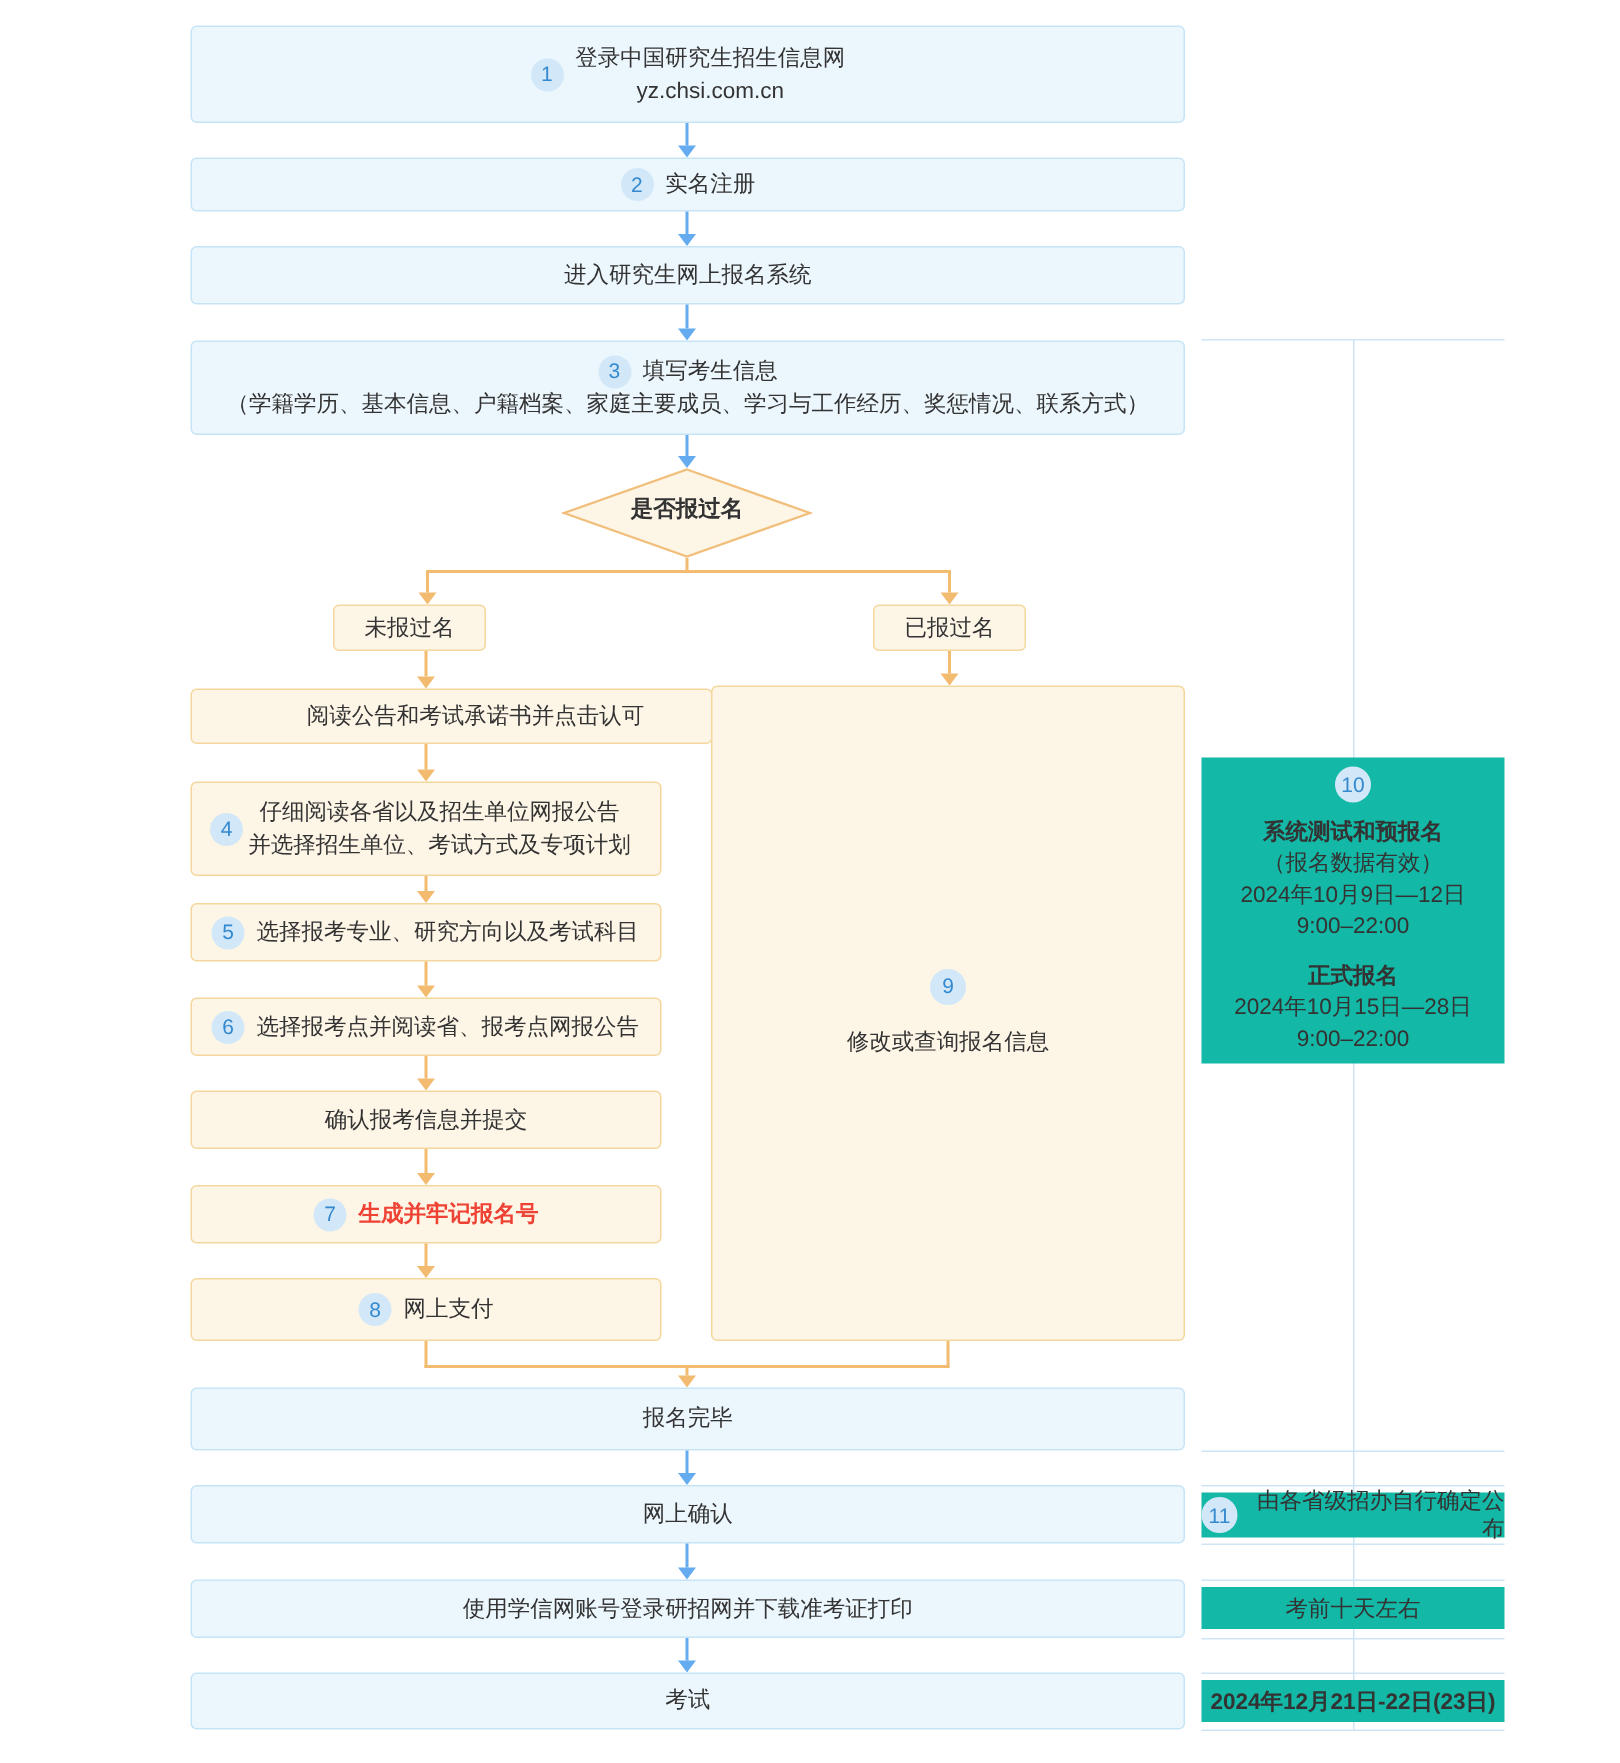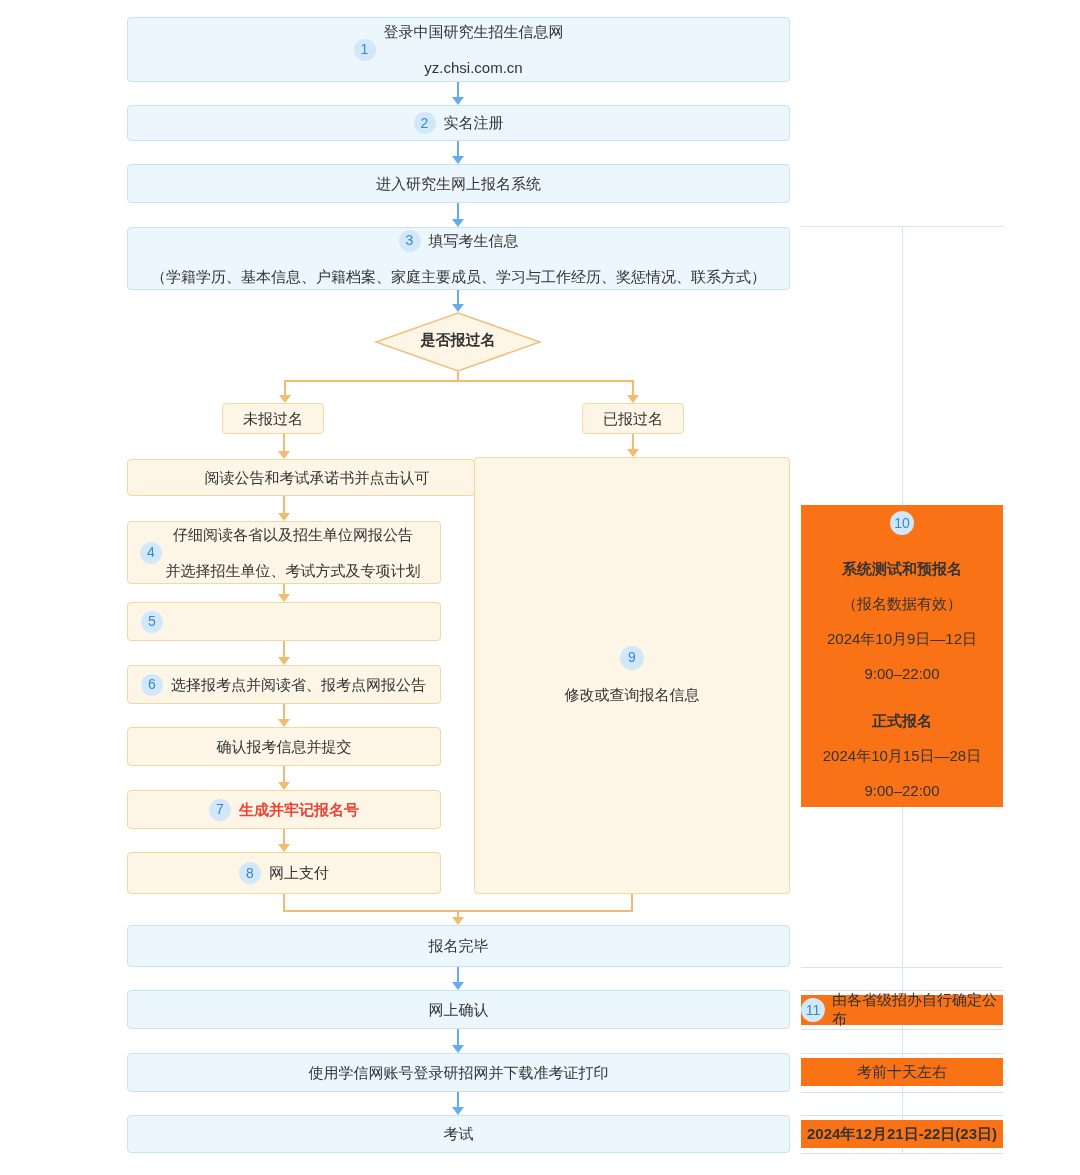--- a/index.html
+++ b/index.html
@@ -16,23 +16,23 @@
          font-size:14px;}
   .badge.big{width:24px;height:24px;font-size:14px;}
   .vline{position:absolute;width:2px;}
   .hline{position:absolute;height:2px;}
   .line-blue{background:#64abf0;}
   .line-orange{background:#f2bb6f;}
   .ahead{position:absolute;width:0;height:0;border-left:6px solid transparent;border-right:6px solid transparent;}
   .ahead.blue-h{border-top:8px solid #64abf0;}
   .ahead.orange-h{border-top:8px solid #f2bb6f;}
   .bl{position:absolute;background:#cfe4f4;}
-  .note{position:absolute;left:801px;width:202px;background:#f97316;text-align:left;
+  .note{position:absolute;left:801px;width:202px;background:#14b8a6;text-align:right;
         font-size:15px;color:#333;display:flex;align-items:center;justify-content:center;}
-  .center-col{display:flex;flex-direction:column;align-items:center;gap:14px;}
+  .center-col{display:flex;flex-direction:column;align-items:center;}
   .row{display:flex;align-items:center;gap:8px;}
   .red-bold{color:#ee4235;font-weight:bold;}
   .bold{font-weight:bold;}
   .left-pad{justify-content:flex-start;padding-left:13px;}
   .abs-badge{position:absolute;left:12px;top:50%;transform:translateY(-50%);}
   .sched-line{line-height:21px;}
 </style>
 </head>
 <body>
 
@@ -121,20 +121,21 @@
       <span>并选择招生单位、考试方式及专项计划</span>
     </div>
   </div>
 
   <div class="vline line-orange" style="left:283px;top:584px;height:10px;"></div>
   <div class="ahead orange-h" style="left:278px;top:594px;"></div>
 
   <div class="box cream left-pad" style="left:127px;top:602px;width:314px;height:39px;">
     <div class="row">
       <span class="badge">5</span>
+      <span>选择报考专业、研究方向以及考试科目</span>
     </div>
   </div>
 
   <div class="vline line-orange" style="left:283px;top:641px;height:16px;"></div>
   <div class="ahead orange-h" style="left:278px;top:657px;"></div>
 
   <div class="box cream left-pad" style="left:127px;top:665px;width:314px;height:39px;">
     <div class="row">
       <span class="badge">6</span>
       <span>选择报考点并阅读省、报考点网报公告</span>

